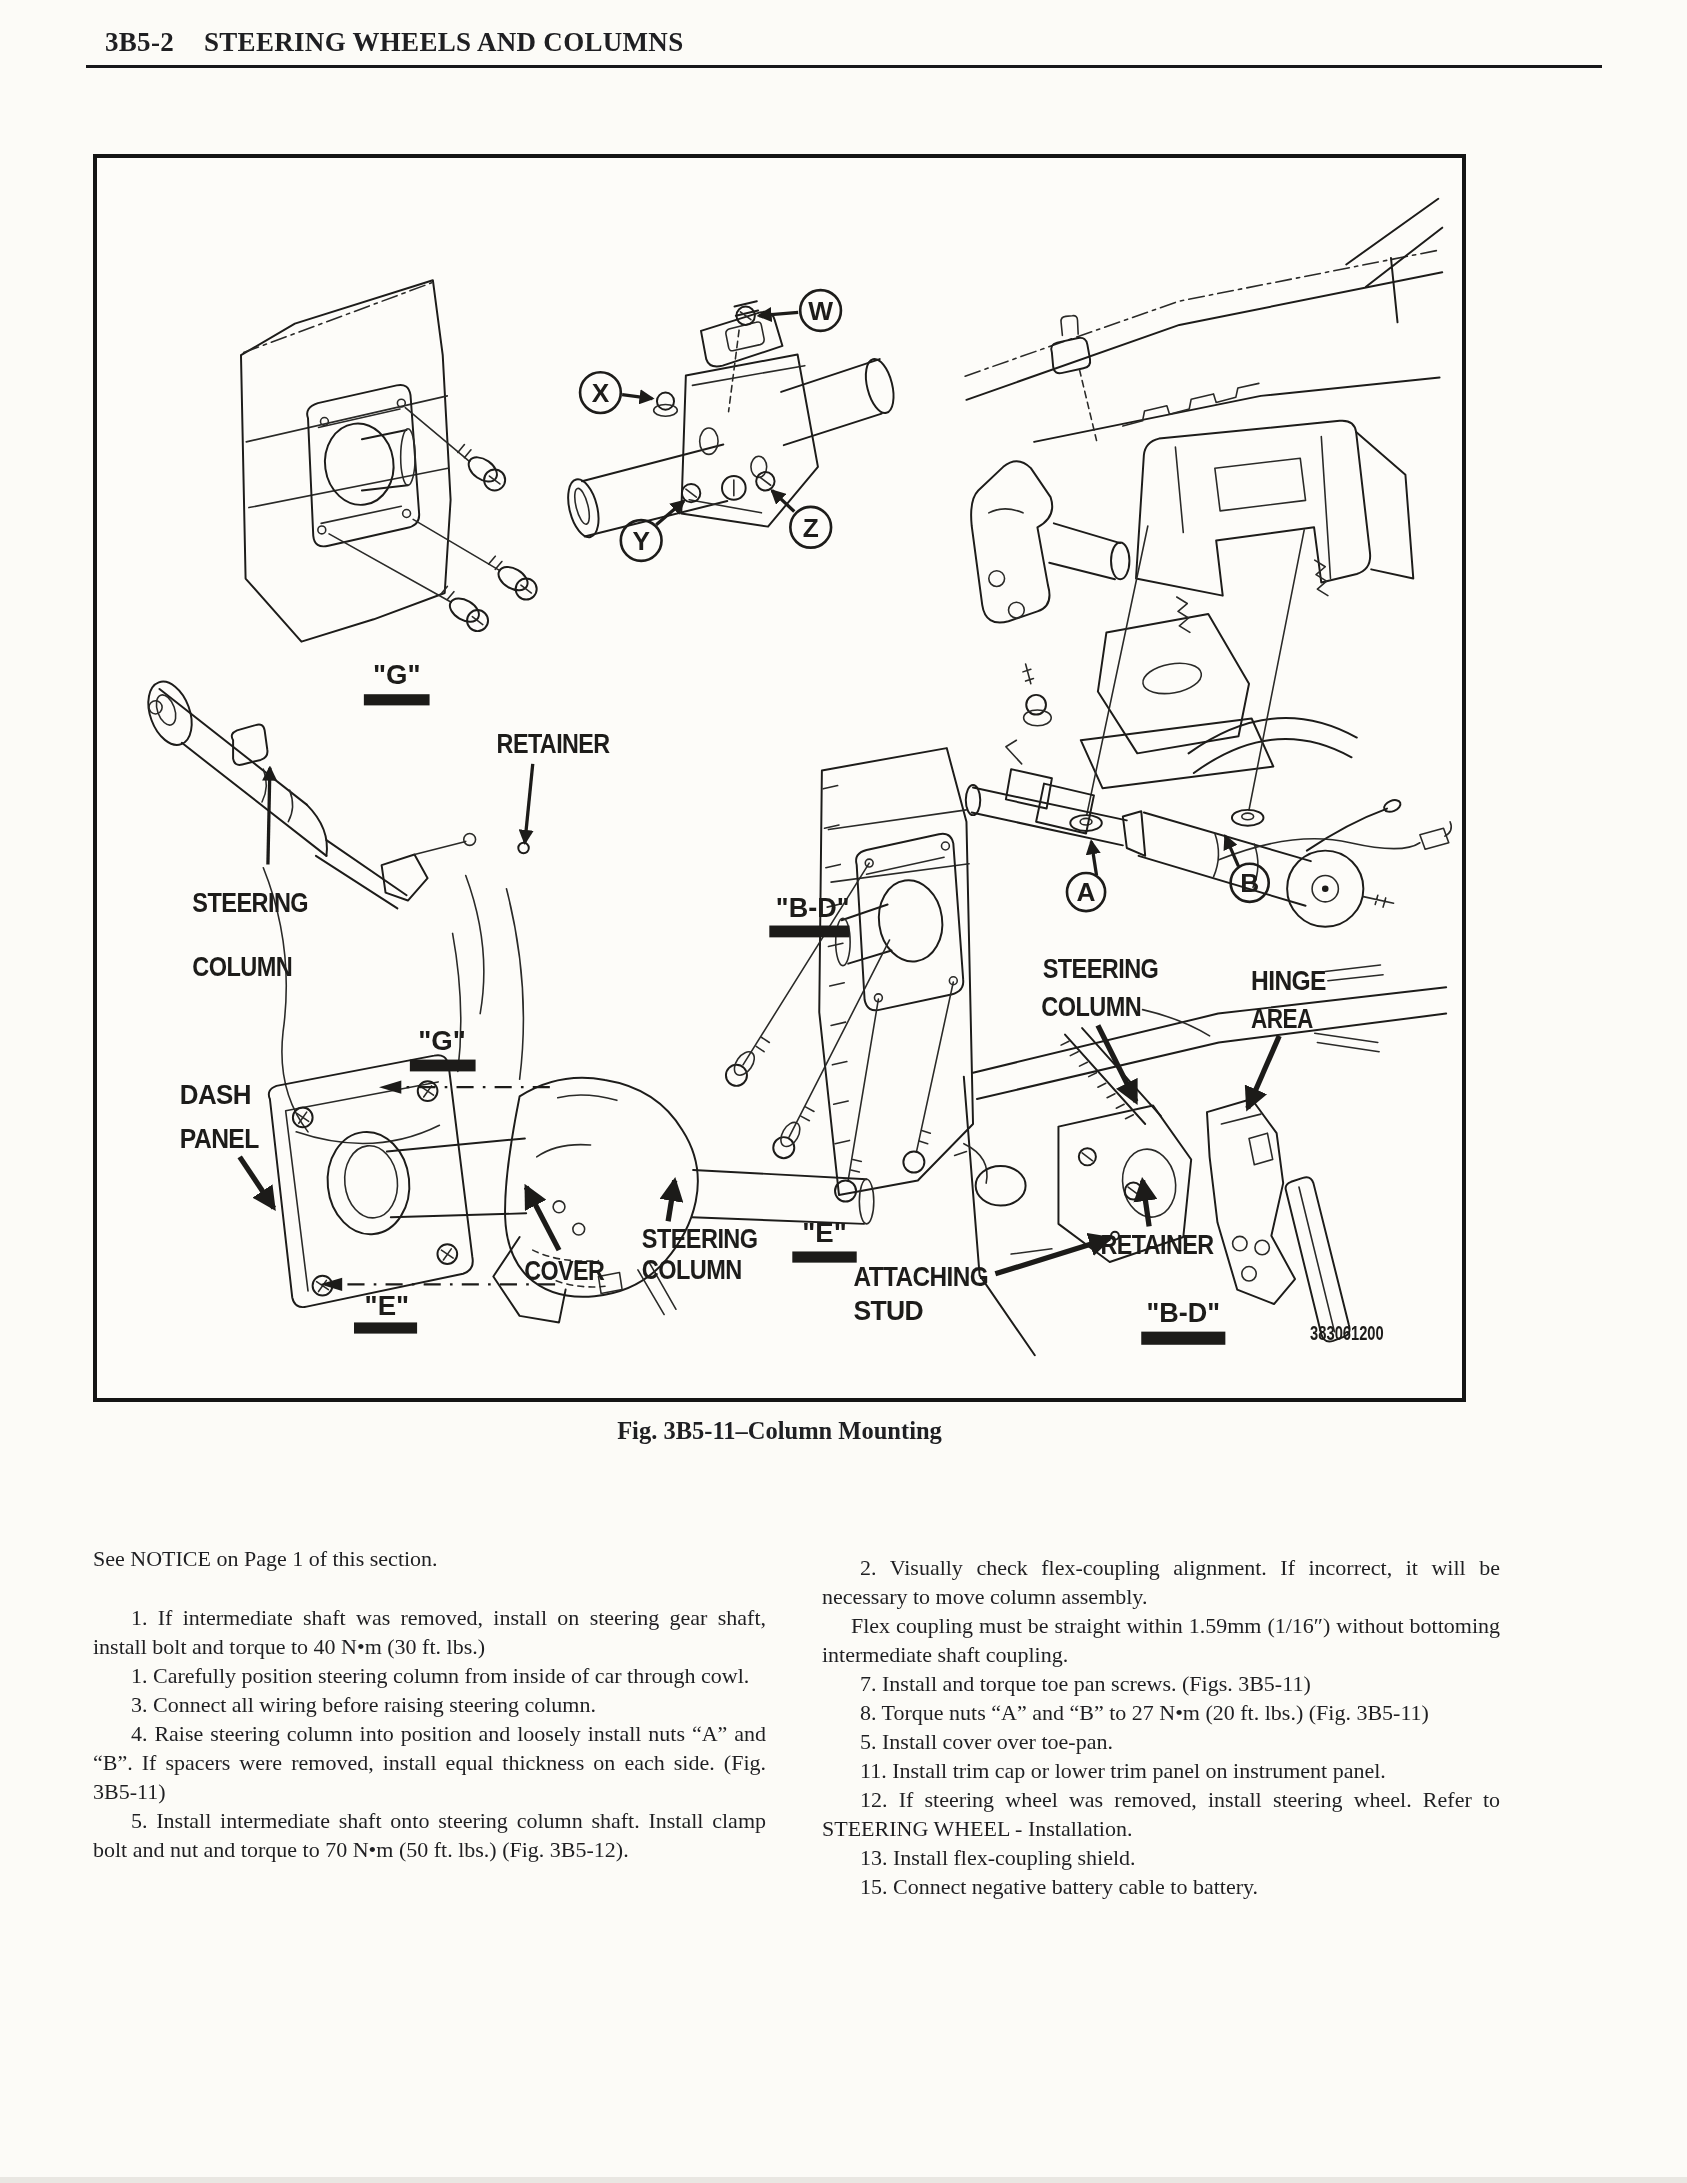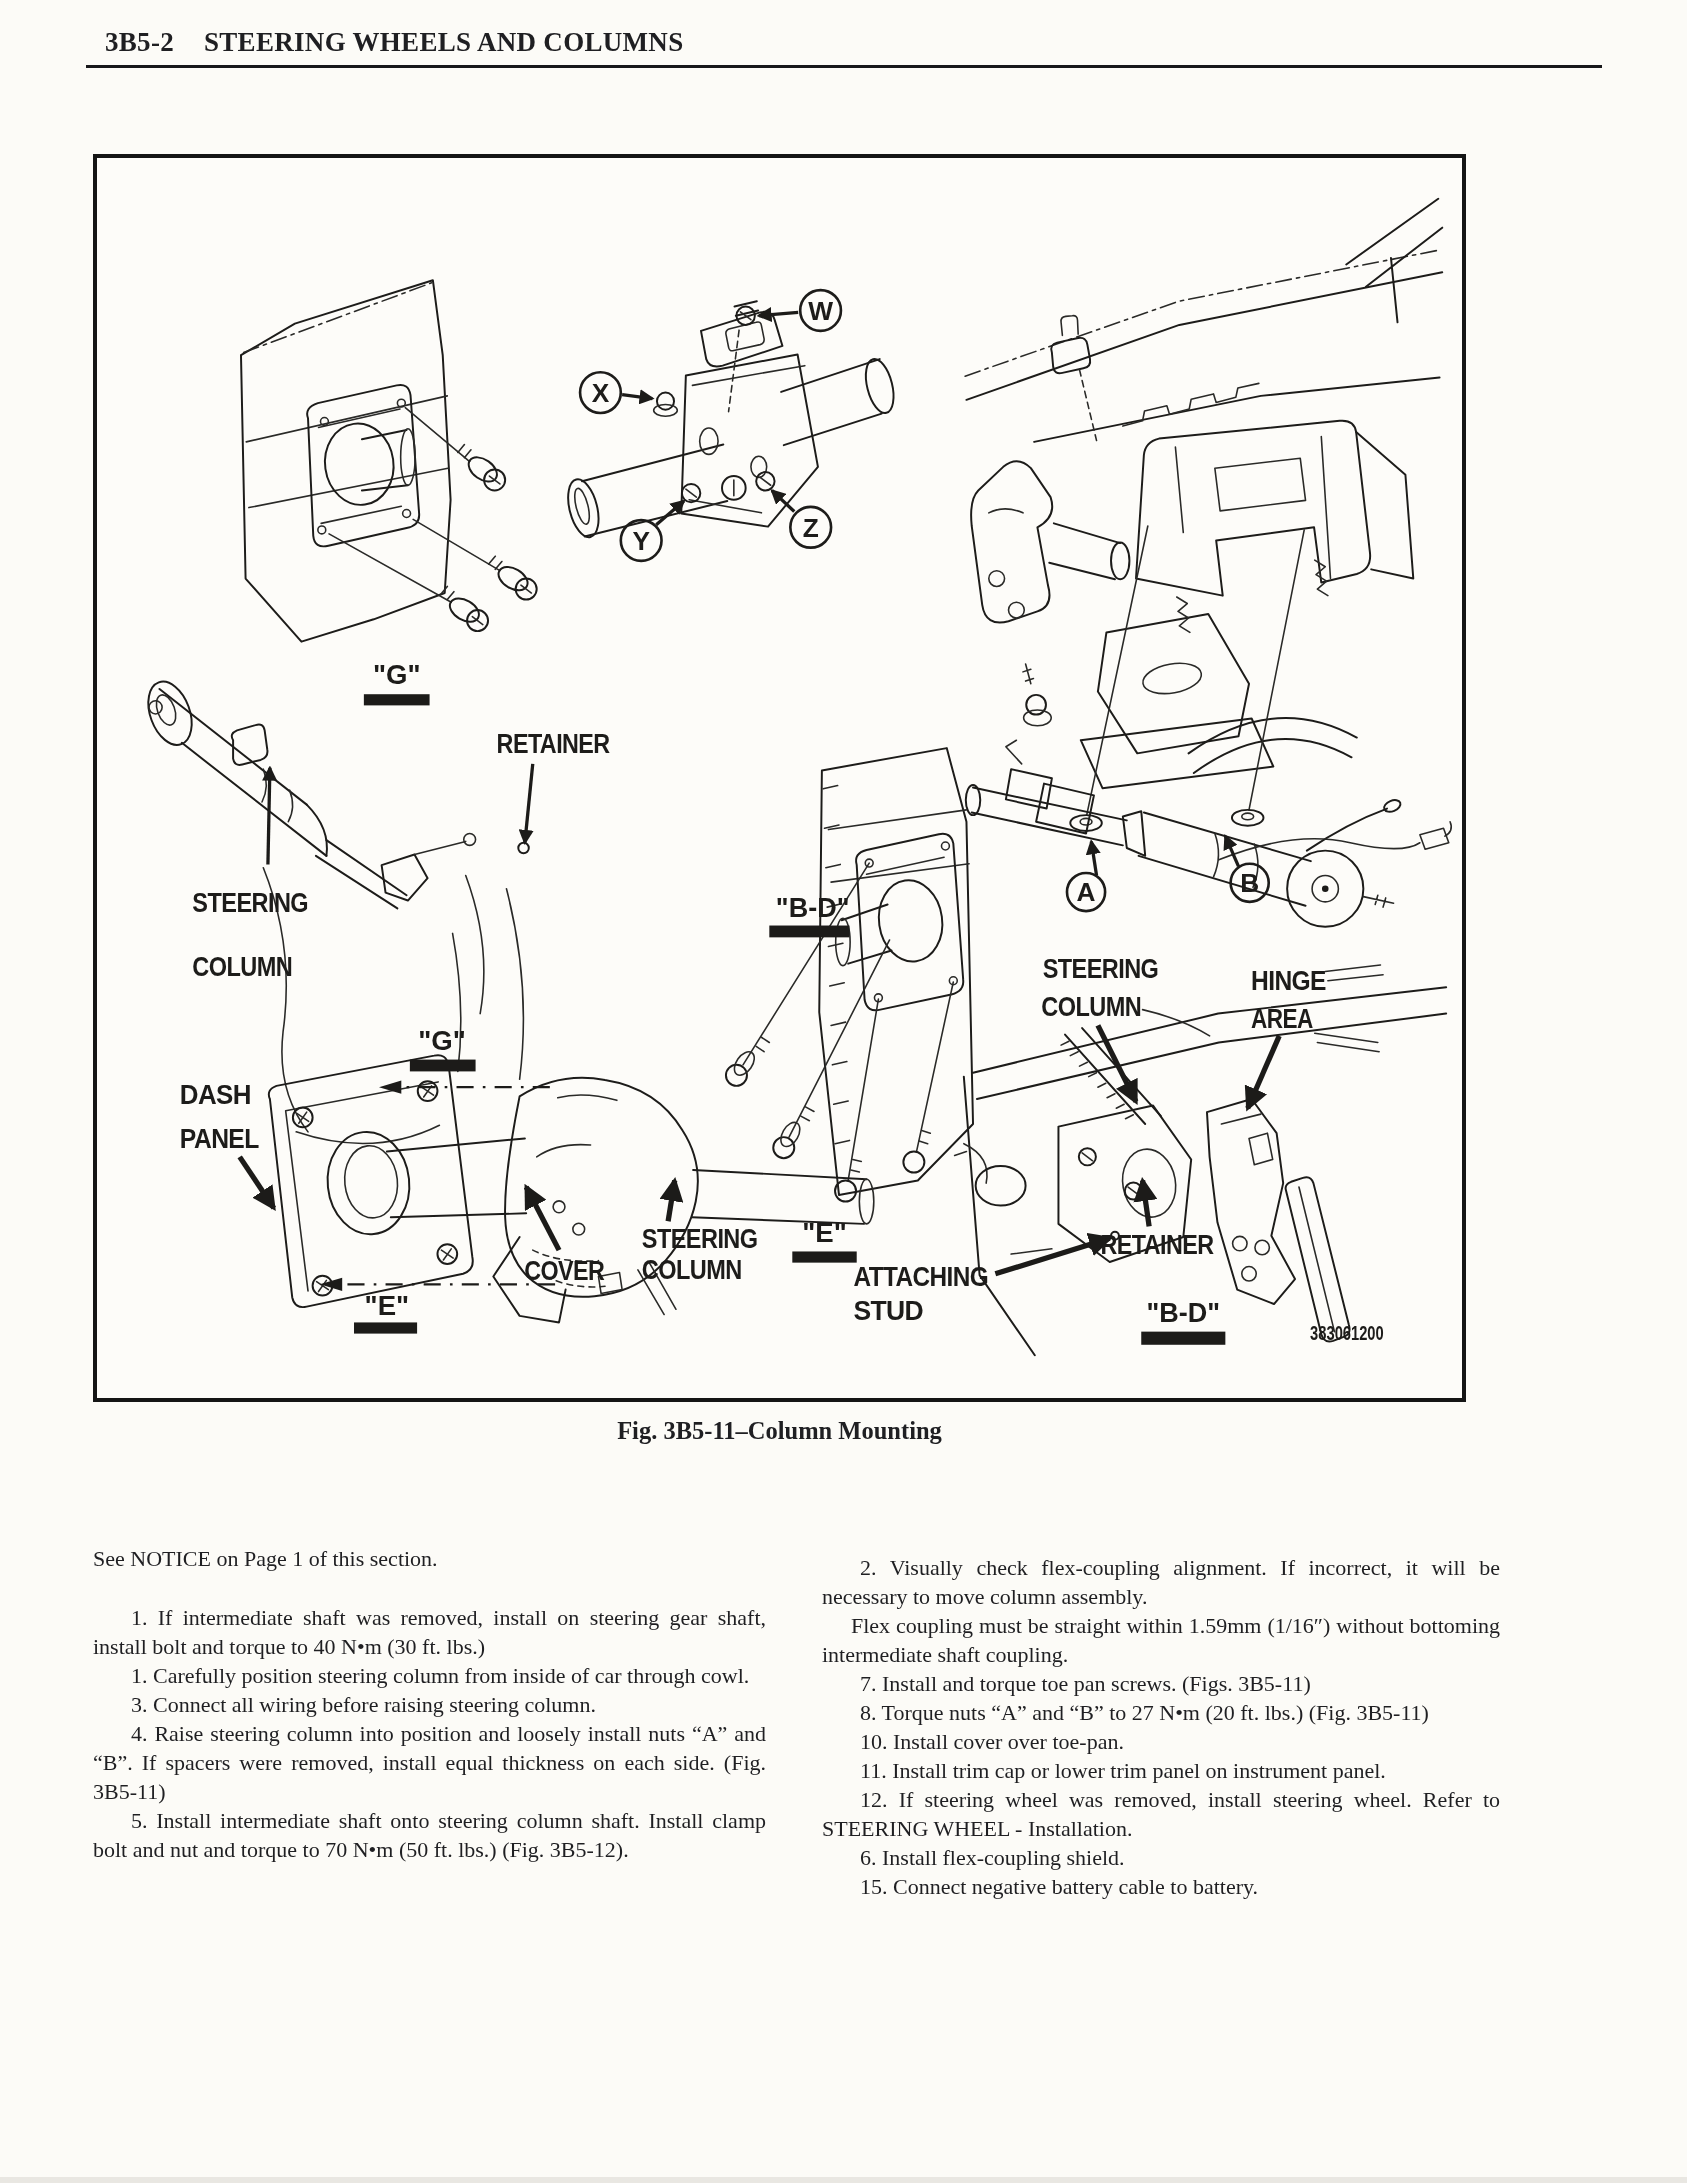--- a/index.html
+++ b/index.html
@@ -328,22 +328,22 @@
     <p class="step">3. Connect all wiring before raising steering column.</p>
     <p class="step">4. Raise steering column into position and loosely install nuts “A” and “B”. If spacers were removed, install equal thickness on each side. (Fig. 3B5-11)</p>
     <p class="step">5. Install intermediate shaft onto steering column shaft. Install clamp bolt and nut and torque to 70 N•m (50 ft. lbs.) (Fig. 3B5-12).</p>
   </div>
 
   <div class="col col-right">
     <p class="step">2. Visually check flex-coupling alignment. If incorrect, it will be necessary to move column assembly.</p>
     <p class="flex">Flex coupling must be straight within 1.59mm (1/16″) without bottoming intermediate shaft coupling.</p>
     <p class="step">7. Install and torque toe pan screws. (Figs. 3B5-11)</p>
     <p class="step">8. Torque nuts “A” and “B” to 27 N•m (20 ft. lbs.) (Fig. 3B5-11)</p>
-    <p class="step">10. Install cover over toe-pan.</p>
+    <p class="step">5. Install cover over toe-pan.</p>
     <p class="step">11. Install trim cap or lower trim panel on instrument panel.</p>
     <p class="step">12. If steering wheel was removed, install steering wheel. Refer to STEERING WHEEL - Installation.</p>
-    <p class="step">6. Install flex-coupling shield.</p>
+    <p class="step">13. Install flex-coupling shield.</p>
     <p class="step">15. Connect negative battery cable to battery.</p>
   </div>
 
   <div class="scanline"></div>
 </div>
 
 
 </body></html>

